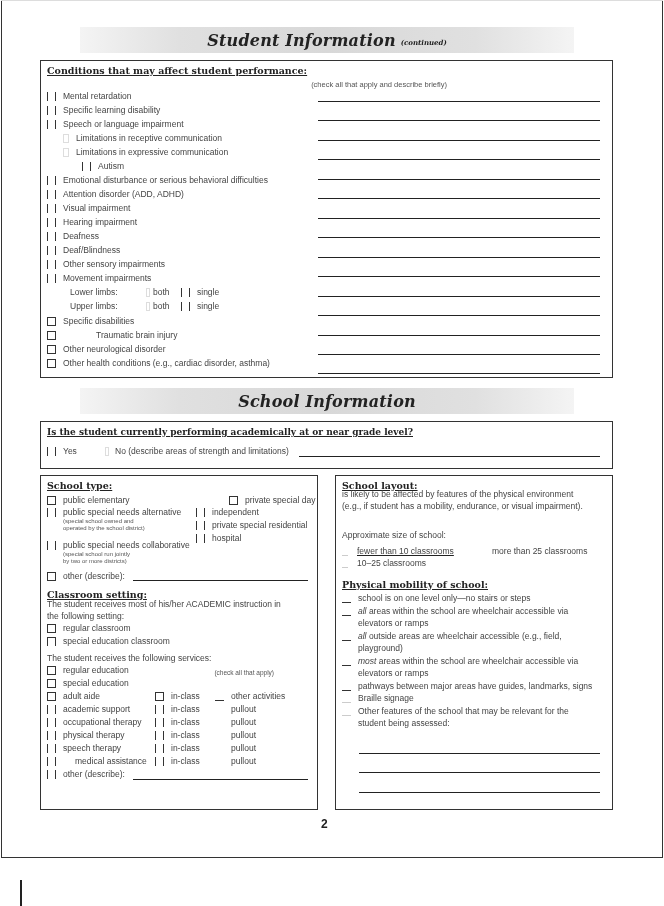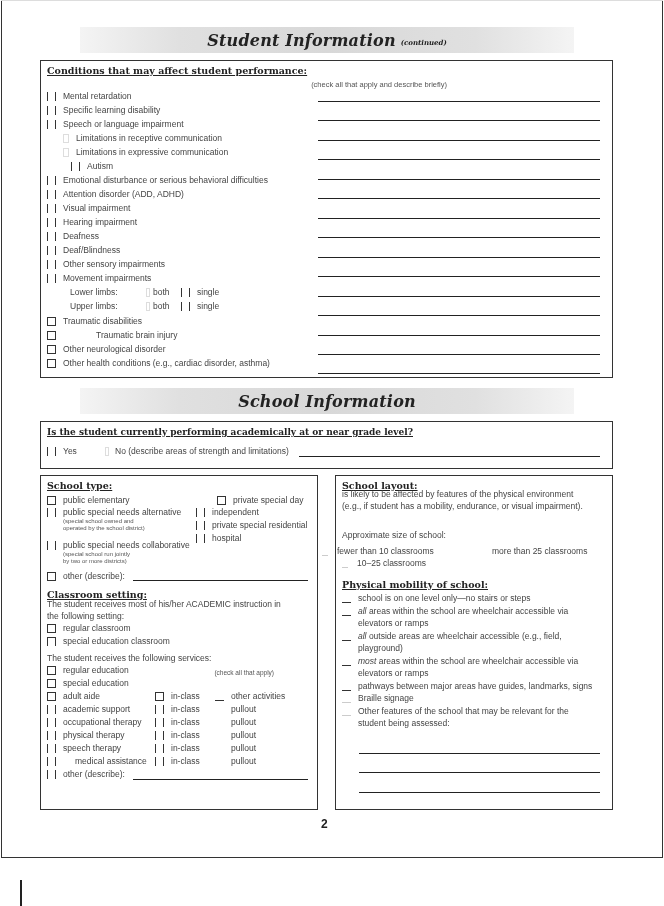--- a/index.html
+++ b/index.html
@@ -59,21 +59,21 @@
       <span class="t">Speech or language impairment</span>
     </div>
   <div class="row" style="left:63px; top:132px;">
       <span class="cb faint" style="width:6px;"></span>
       <span class="t">Limitations in receptive communication</span>
     </div>
   <div class="row" style="left:63px; top:146px;">
       <span class="cb faint" style="width:6px;"></span>
       <span class="t">Limitations in expressive communication</span>
     </div>
-  <div class="row" style="left:47px; top:160px;padding-left:24px;">
+  <div class="row" style="left:58px; top:160px;padding-left:24px;">
       <span class="cb open"></span>
       <span class="t">Autism</span>
     </div>
   <div class="row" style="left:47px; top:174px;">
       <span class="cb open"></span>
       <span class="t">Emotional disturbance or serious behavioral difficulties</span>
     </div>
   <div class="row" style="left:47px; top:188px;">
       <span class="cb open"></span>
       <span class="t">Attention disorder (ADD, ADHD)</span>
@@ -113,21 +113,21 @@
   <div class="row" style="left:70px; top:300px;">
     <span class="t" style="width:76px;">Upper limbs:</span>
     <span class="cb faint" style="width:4px;margin-right:3px;"></span>
     <span class="t" style="width:28px;">both</span>
     <span class="cb open"></span>
     <span class="t">single</span>
   </div>
 
   <div class="row" style="left:47px; top:315px;">
       <span class="cb"></span>
-      <span class="t">Traumatic disabilities</span>
+      <span class="t">Specific disabilities</span>
     </div>
   <div class="row" style="left:47px; top:329px;gap:33px;">
       <span class="cb"></span>
       <span class="t">Traumatic brain injury</span>
     </div>
   <div class="row" style="left:47px; top:343px;">
       <span class="cb"></span>
       <span class="t">Other neurological disorder</span>
     </div>
   <div class="row" style="left:47px; top:357px;">
@@ -190,21 +190,21 @@
   <div>operated by the school district)</div>
 </div>
 <div class="row" style="left:47px; top:539px;">
     <span class="cb open"></span>
     <span class="t">public special needs collaborative</span>
   </div>
 <div class="small" style="position:absolute; left:63px; top:551px;">
   <div>(special school run jointly</div>
   <div>by two or more districts)</div>
 </div>
-<div class="row" style="left:188px; top:494px;padding-left:29px;">
+<div class="row" style="left:200px; top:494px;padding-left:29px;">
     <span class="cb"></span>
     <span class="t">private special day</span>
   </div>
 <div class="row" style="left:196px; top:506px;">
     <span class="cb open"></span>
     <span class="t">independent</span>
   </div>
 <div class="row" style="left:196px; top:519px;">
     <span class="cb open"></span>
     <span class="t">private special residential</span>
@@ -306,21 +306,21 @@
 <div class="row" style="left:342px; top:479px;">
   <span class="hdr">School layout:</span>
 </div>
 <div class="para" style="left:342px; top:489px;">
   <div>is likely to be affected by features of the physical environment</div>
   <div>(e.g., if student has a mobility, endurance, or visual impairment).</div>
 </div>
 <div class="row" style="left:342px; top:529px;">
   <span class="t">Approximate size of school:</span>
 </div>
-<div class="row" style="left:322px; top:545px;">
+<div class="row" style="left:342px; top:545px;text-decoration:underline;">
   <span class="cb faint" style="width:6px;border:none;border-bottom:1px solid #ccc;margin-right:9px;"></span>
   <span class="t">fewer than 10 classrooms</span>
 </div>
 <div class="row" style="left:484px; top:545px;">
   <span class="cb faint" style="width:6px;border:none;margin-right:2px;"></span>
   <span class="t">more than 25 classrooms</span>
 </div>
 <div class="row" style="left:342px; top:557px;">
   <span class="cb faint" style="width:6px;border:none;border-bottom:1px solid #ccc;margin-right:9px;"></span>
   <span class="t">10–25 classrooms</span>

